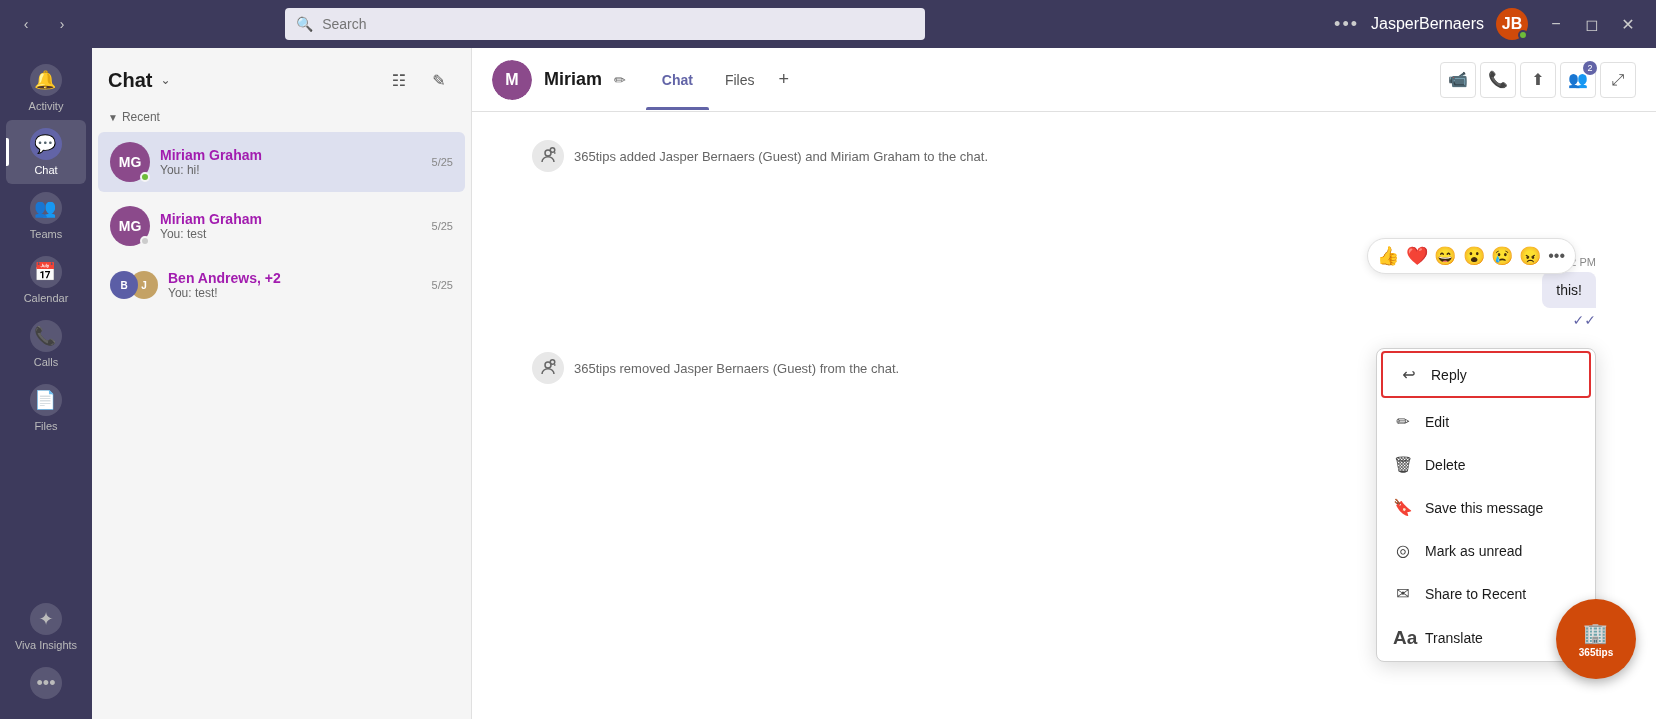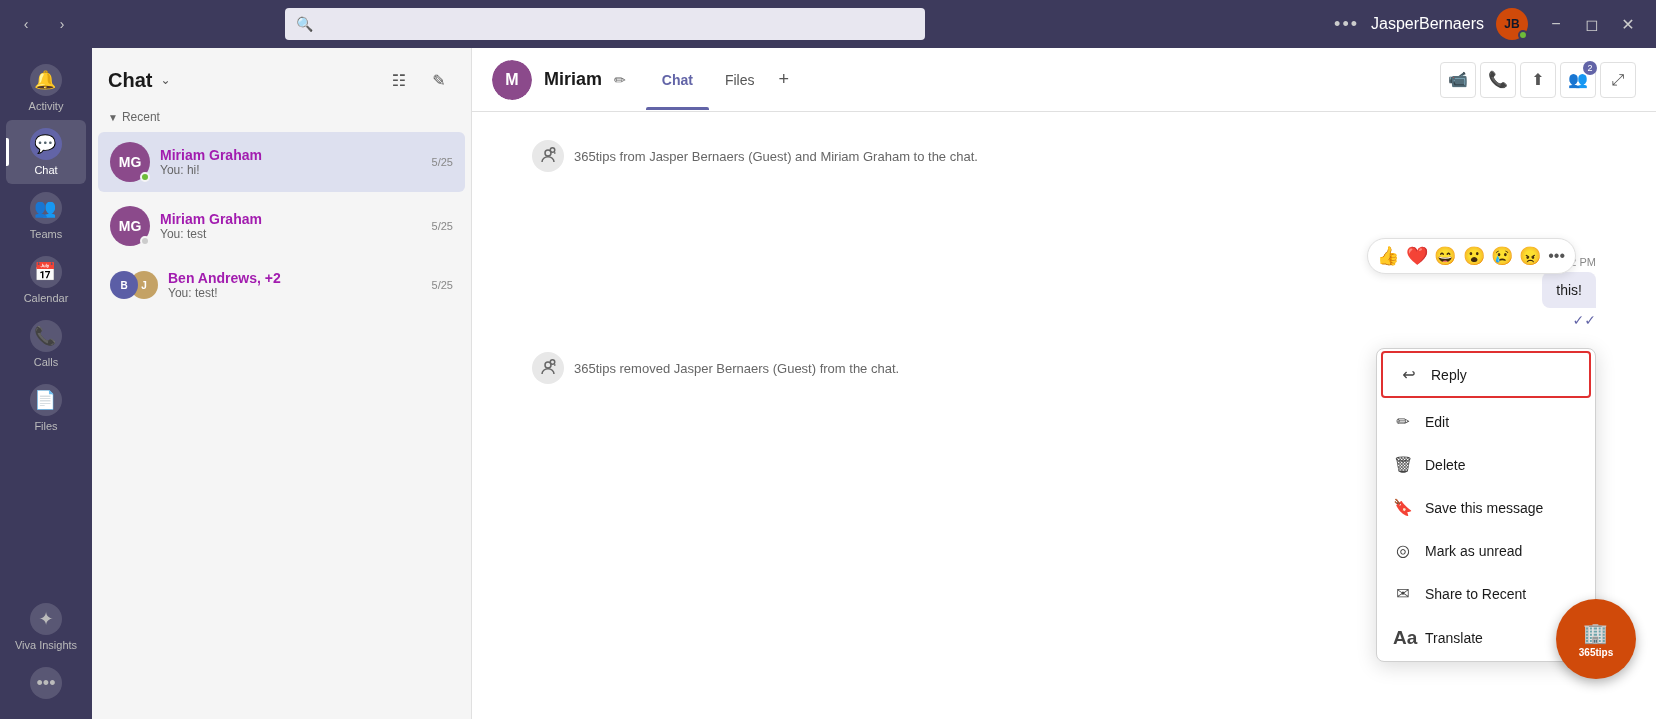--- a/index.html
+++ b/index.html
@@ -29,21 +29,21 @@
       background: none; border: none; outline: none; font-size: 14px; color: #333; width: 100%;
     }
     .search-icon { color: #555; font-size: 14px; }
     .title-right {
       display: flex; align-items: center; gap: 12px; margin-left: auto;
     }
     .more-dots { color: #ccc; font-size: 18px; letter-spacing: 2px; cursor: pointer; }
     .user-name { color: #fff; font-size: 16px; }
     .user-avatar {
       width: 32px; height: 32px; border-radius: 50%; background: #d04a0a;
-      display: flex; align-items: center; justify-content: center; color: #0f172a; font-size: 12px; font-weight: bold;
+      display: flex; align-items: center; justify-content: center; color: #ffffff; font-size: 16px; font-weight: bold;
       position: relative;
     }
     .user-avatar .status-dot {
       width: 10px; height: 10px; background: #6ebc39; border-radius: 50%;
       position: absolute; bottom: 0; right: 0; border: 2px solid #3d3a5c;
     }
     .win-controls { display: flex; gap: 4px; }
     .win-btn {
       width: 32px; height: 32px; background: none; border: none; color: #ccc;
       cursor: pointer; display: flex; align-items: center; justify-content: center; font-size: 16px;
@@ -209,20 +209,21 @@
     ::-webkit-scrollbar-thumb { background: #ccc; border-radius: 3px; }
   </style>
 </head>
 <body>
 
 <div class="title-bar">
   <button class="nav-btn">‹</button>
   <button class="nav-btn">›</button>
   <div class="search-bar">
     <span class="search-icon">🔍</span>
+    <input type="text" placeholder="Search" style="">
   </div>
   <div class="title-right">
     <span class="more-dots">•••</span>
     <span class="user-name">JasperBernaers</span>
     <div class="user-avatar">
       JB
       <div class="status-dot"></div>
     </div>
     <div class="win-controls">
       <button class="win-btn">−</button>
@@ -346,21 +347,21 @@
     <div class="messages-area">
       <div class="system-message">
         <div class="system-icon">
           <svg width="18" height="18" viewBox="0 0 24 24" fill="none" stroke="#666" stroke-width="2">
               <circle cx="12" cy="8" r="4"></circle>
               <path d="M4 20c0-4 3.6-7 8-7s8 3 8 7"></path>
               <circle cx="18" cy="4" r="3"></circle>
               <path d="M20 8h2"></path>
             </svg>
         </div>
-        <span>365tips from Jasper Bernaers (Guest) and Miriam Graham to the chat.</span>
+        <span>365tips added Jasper Bernaers (Guest) and Miriam Graham to the chat.</span>
       </div>
 
       <div class="message-bubble-right" style="position:relative; margin-top: 60px;">
         <span class="bubble-time">5/25/2021 4:02 PM</span>
         <div class="bubble">this!</div>
 
         <div class="reaction-bar">
           <span class="reaction-emoji">👍</span>
           <span class="reaction-emoji">❤️</span>
           <span class="reaction-emoji">😄</span>

